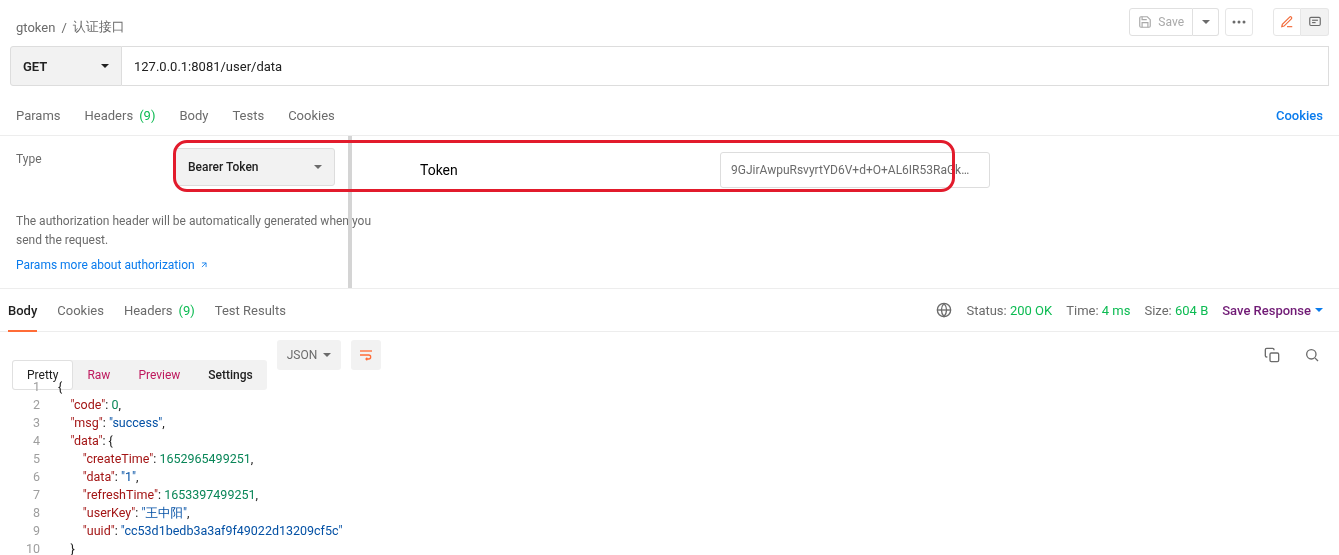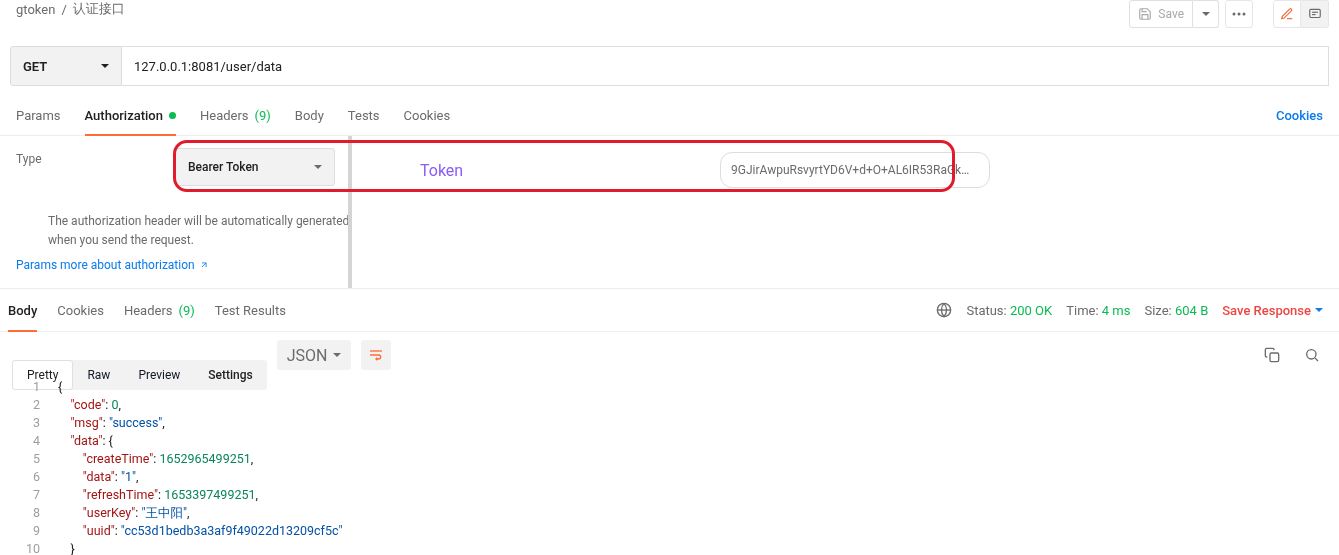--- a/index.html
+++ b/index.html
@@ -1,17 +1,17 @@
 <!DOCTYPE html>
 <html><head>
 <meta charset="utf-8">
 <style>
 * { margin:0; padding:0; box-sizing:border-box; font-family: -apple-system, BlinkMacSystemFont, "Segoe UI", Roboto, sans-serif; }
 body { font-size:12px; color:#212121; background:#fff; width:1339px; height:555px; overflow:hidden; position:relative;}
-.top-bar{height:36px;display:flex;align-items:flex-start;padding:0 10px 0 16px;}
+.top-bar{height:36px;display:flex;align-items:flex-end;padding:0 10px 0 16px;}
 .breadcrumb{display:flex;align-items:center;gap:6px;color:#6b6b6b;font-size:13px;}
 .breadcrumb .slash{color:#6b6b6b;}
 .top-spacer{flex:1;}
 .top-btn{height:28px;border:1px solid #e0e0e0;background:#fff;border-radius:3px;display:flex;align-items:center;padding:0 8px;color:#6b6b6b;font-size:12px;gap:6px;}
 .top-group{display:flex;gap:6px;align-items:center;}
 .chev-btn{width:26px;height:28px;display:flex;align-items:center;justify-content:center;border:1px solid #e0e0e0;border-radius:3px;color:#6b6b6b;}
 .icon-btn{width:28px;height:28px;display:flex;align-items:center;justify-content:center;border:1px solid #e6e6e6;border-radius:3px;color:#6b6b6b;}
 .icon-btn.pencil{color:#f26b3a;}
 .btn-join{display:flex;}
 .btn-join>*{border-radius:0;}
@@ -31,46 +31,46 @@
 .tabrow .tab.active{color:#212121;font-weight:500;position:relative;}
 .tabrow .tab.active::after{content:"";position:absolute;left:0;right:0;bottom:-1px;height:2px;background:#ff6c37;}
 .dot-green{width:7px;height:7px;border-radius:50%;background:#0cbb52;display:inline-block;}
 .count-green{color:#0cbb52;}
 .cookies-link{position:absolute;right:16px;color:#097bed;font-weight:500;}
 
 .auth-area{display:flex;position:relative;}
 .auth-left{width:396px;padding:16px;color:#6b6b6b;font-size:12px;}
 .auth-left .label{margin-bottom:12px;color:#6b6b6b;}
 .type-sel{position:absolute;left:175px;top:12px;width:160px;height:38px;border:1px solid #ddd;background:#f2f2f2;display:flex;align-items:center;justify-content:space-between;padding:0 12px;border-radius:3px;font-size:12px;color:#212121;font-weight:500;}
-.auth-left p{margin-top:46px;line-height:1.6;color:#6b6b6b;margin-left:32px;}
+.auth-left p{margin-top:46px;line-height:1.6;color:#6b6b6b;}
 .learn{color:#097bed;display:inline-flex;align-items:center;gap:4px;margin-top:8px;font-size:12px;}
 .learn svg{stroke:#097bed;}
 .vresize{position:absolute;left:348px;top:0;bottom:0;width:4px;background:#d4d4d4;cursor:col-resize;}
 .auth-right{flex:1;padding:16px 24px;}
 .auth-right .row{display:flex;align-items:center;}
-.auth-right .lbl{width:300px;color:#8b5cf6;font-size:16px;}
-.token-input{height:36px;width:270px;border:1px solid #ddd;border-radius:12px;padding:0 10px;font-size:12px;color:#6b6b6b;outline:none;}
+.auth-right .lbl{width:300px;color:#000000;font-size:14px;}
+.token-input{height:36px;width:270px;border:1px solid #ddd;border-radius:3px;padding:0 10px;font-size:12px;color:#6b6b6b;outline:none;}
 .highlight-box{position:absolute;left:173px;top:4px;width:782px;height:52px;border:3px solid #e21b2c;border-radius:14px;pointer-events:none;}
 
 .resp-tabs{height:44px;border-top:1px solid #ededed;border-bottom:1px solid #ededed;display:flex;align-items:center;padding:0 8px;gap:20px;font-size:13px;color:#6b6b6b;position:relative;}
 .resp-tabs .rtab{height:100%;display:flex;align-items:center;position:relative;cursor:pointer;gap:6px;}
 .resp-tabs .rtab.active{color:#212121;font-weight:500;}
 .resp-tabs .rtab.active::after{content:"";position:absolute;left:0;right:0;bottom:-1px;height:2px;background:#ff6c37;}
 .status-group{position:absolute;right:16px;display:flex;align-items:center;gap:14px;}
 .globe{color:#6b6b6b;width:16px;height:16px;}
 .skey{color:#6b6b6b;}
 .sval{color:#0cbb52;}
-.save-resp{color:#ef4444;font-weight:500;display:flex;align-items:center;gap:4px;}
+.save-resp{color:#701a75;font-weight:500;display:flex;align-items:center;gap:4px;}
 
 .viewer-bar{height:46px;display:flex;align-items:center;padding:0 12px;gap:10px;}
 .seg{display:flex;background:#f2f2f2;border-radius:3px;height:30px;align-items:center;margin-top:39px;}
-.seg .s{padding:0 14px;font-size:12px;color:#0f172a;cursor:pointer;height:100%;display:flex;align-items:center;}
+.seg .s{padding:0 14px;font-size:12px;color:#be185d;cursor:pointer;height:100%;display:flex;align-items:center;}
 .seg .s.sel{background:#fff;border:1px solid #e0e0e0;border-radius:3px;color:#212121;}
 .seg .s.bold{color:#212121;font-weight:500;}
-.lang-sel{height:30px;background:#f2f2f2;border-radius:3px;padding:0 10px;display:flex;align-items:center;font-size:16px;color:#6b6b6b;gap:6px;}
+.lang-sel{height:30px;background:#f2f2f2;border-radius:3px;padding:0 10px;display:flex;align-items:center;font-size:12px;color:#6b6b6b;gap:6px;}
 .sq-btn{width:30px;height:30px;background:#f2f2f2;border-radius:3px;display:flex;align-items:center;justify-content:center;color:#ff6c37;}
 .viewer-bar .rsp{flex:1;}
 .sq-icn{width:30px;height:30px;display:flex;align-items:center;justify-content:center;color:#6b6b6b;}
 
 .code-area{font-family: "SFMono-Regular", Consolas, "Liberation Mono", Menlo, monospace;font-size:12.5px;line-height:18px;display:flex;}
 .gutter{width:52px;text-align:right;padding-right:12px;color:#9e9e9e;user-select:none;}
 .gutter div{height:18px;}
 .codelines{padding-left:6px;}
 .codelines .ln{height:18px;white-space:pre;}
 .tok-punc{color:#212121;}
@@ -132,24 +132,20 @@
 <div class="url-row">
   <div class="method-sel">
     <span>GET</span>
     <span class="caret-dn"></span>
   </div>
   <input class="url-input" value="127.0.0.1:8081/user/data" style="">
 </div>
 
 <div class="tabrow">
   <div class="tab">Params</div>
-  <div class="tab active">
-    <span>Authorization</span>
-    <span class="dot-green"></span>
-  </div>
   <div class="tab">
     <span>Headers</span>
     <span class="count-green">(9)</span>
   </div>
   <div class="tab">Body</div>
   <div class="tab">Tests</div>
   <div class="tab">Cookies</div>
   <div class="cookies-link">Cookies</div>
 </div>
 

